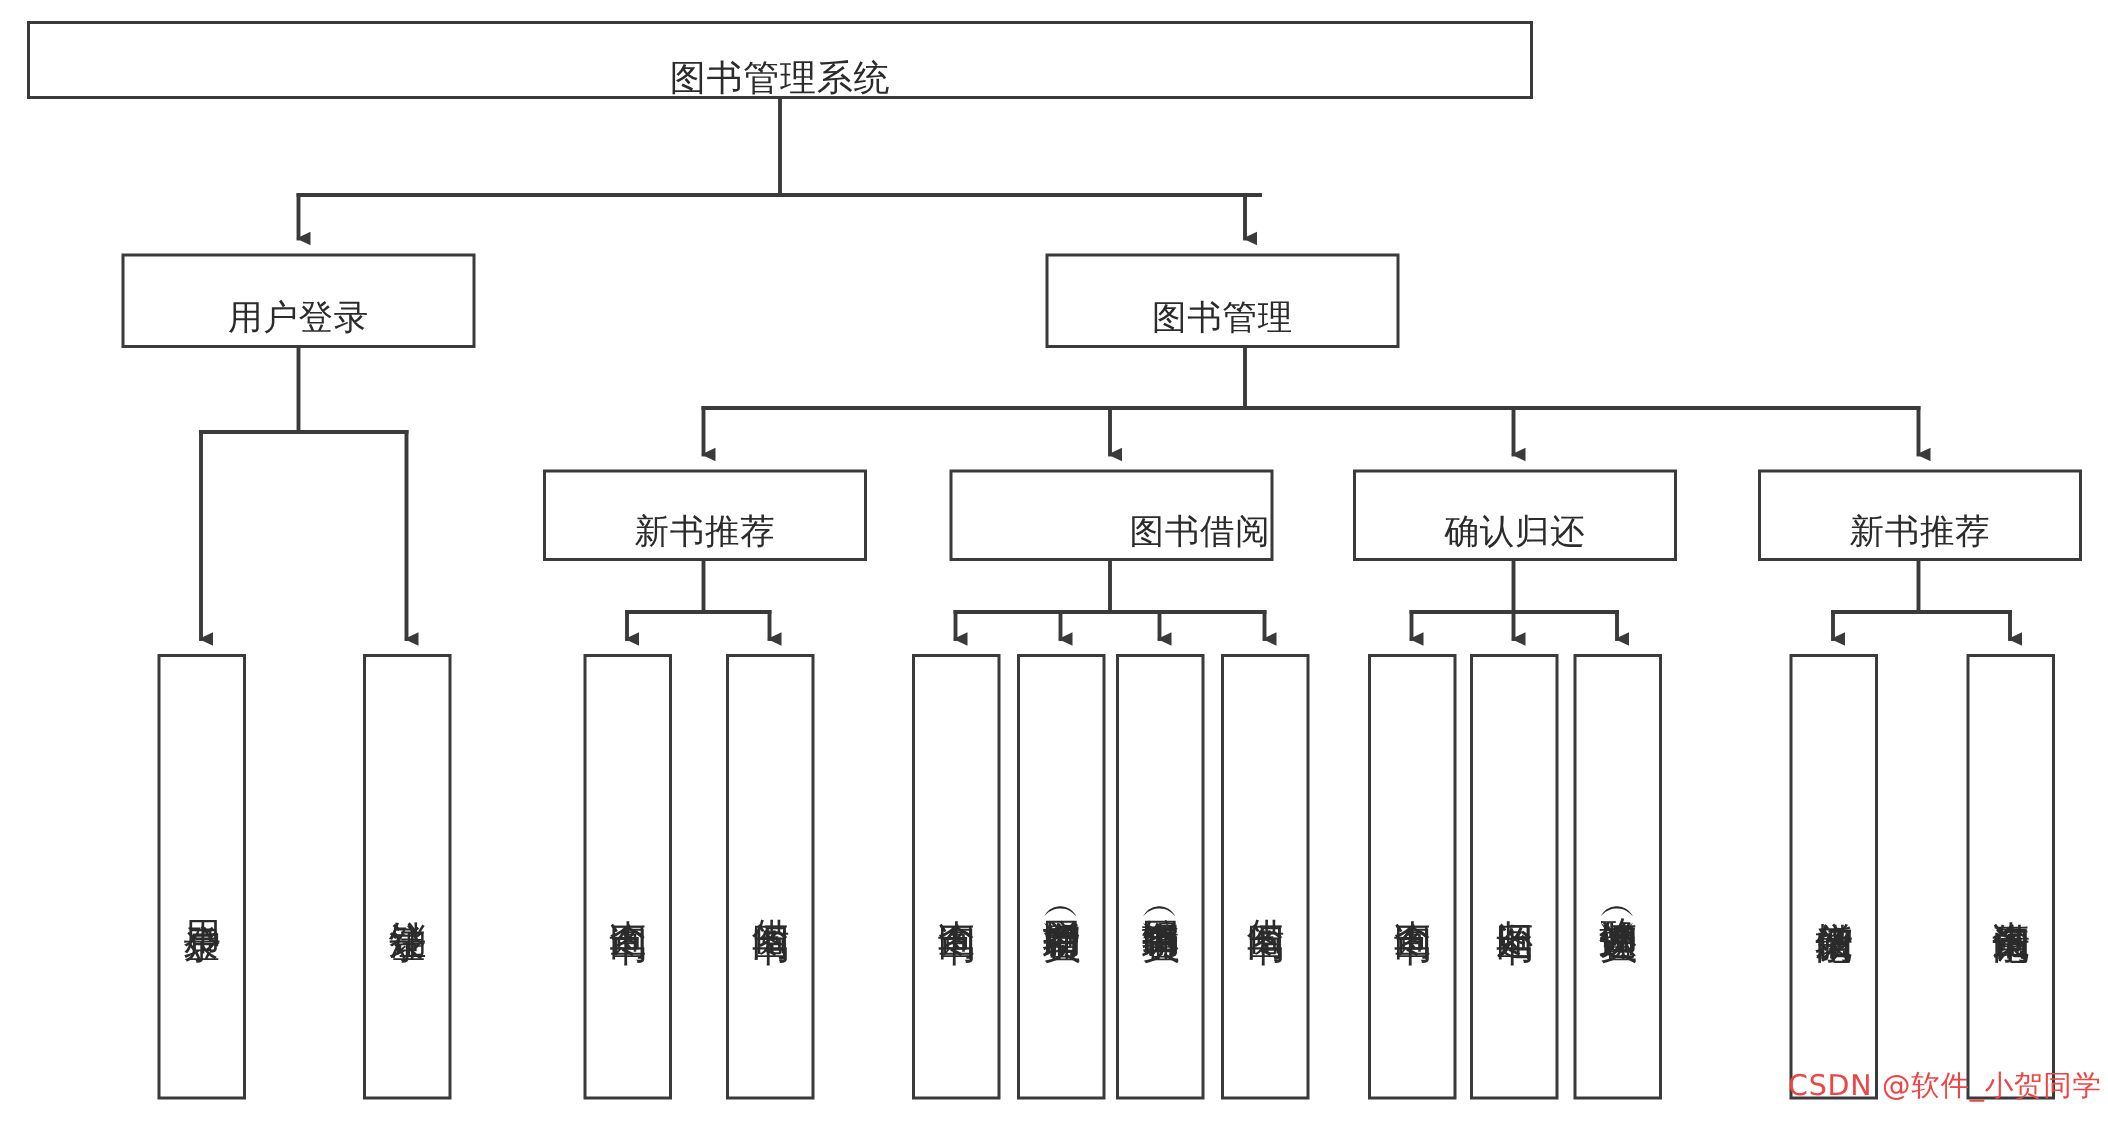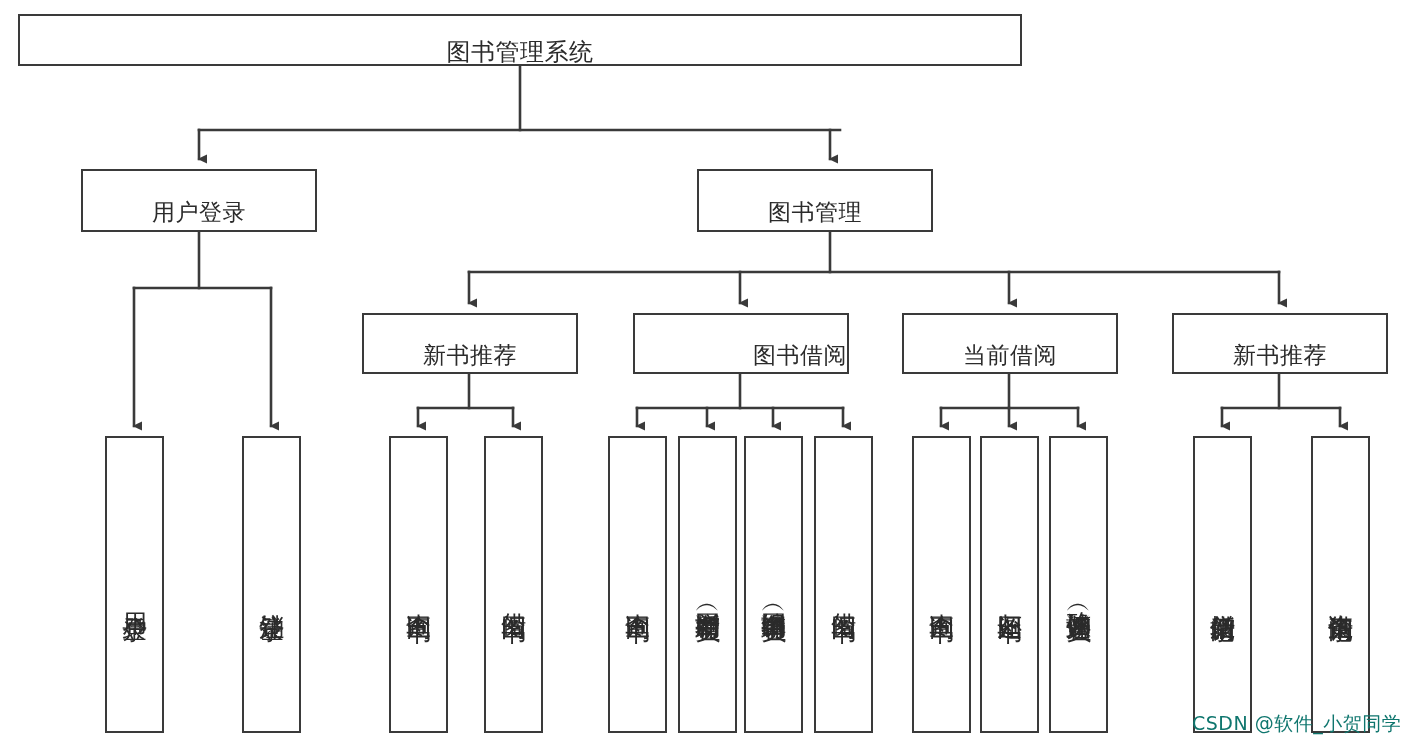--- a/index.html
+++ b/index.html
@@ -64,21 +64,21 @@
     line-height: 1.18;
     letter-spacing: 2px;
     white-space: nowrap;
   }
   .node.vert.tall .node-label {
     font-size: 25px;
     letter-spacing: 1px;
   }
   .watermark {
     position: absolute;
-    color: #0f766e;
+    color: #ef4444;
     font-size: 19px;
     white-space: nowrap;
     letter-spacing: 0.5px;
   }
 </style>
 </head>
 <body>
 
 <div id="diagram-root">
 
@@ -146,21 +146,21 @@
 
   <div class="node horiz" style="left:362px; top:313px; width:216px; height:61px;">
     <span class="node-label">新书推荐</span>
   </div>
 
   <div class="node horiz" style="left:633px; top:313px; width:216px; height:61px;justify-content:flex-end;">
     <span class="node-label">图书借阅</span>
   </div>
 
   <div class="node horiz" style="left:902px; top:313px; width:216px; height:61px;">
-    <span class="node-label">当前借阅</span>
+    <span class="node-label">确认归还</span>
   </div>
 
   <div class="node horiz" style="left:1172px; top:313px; width:216px; height:61px;">
     <span class="node-label">新书推荐</span>
   </div>
 
   <div class="node vert" style="left:105px; top:436px; width:59px; height:297px;">
     <span class="node-label">用户登录</span>
   </div>
 

